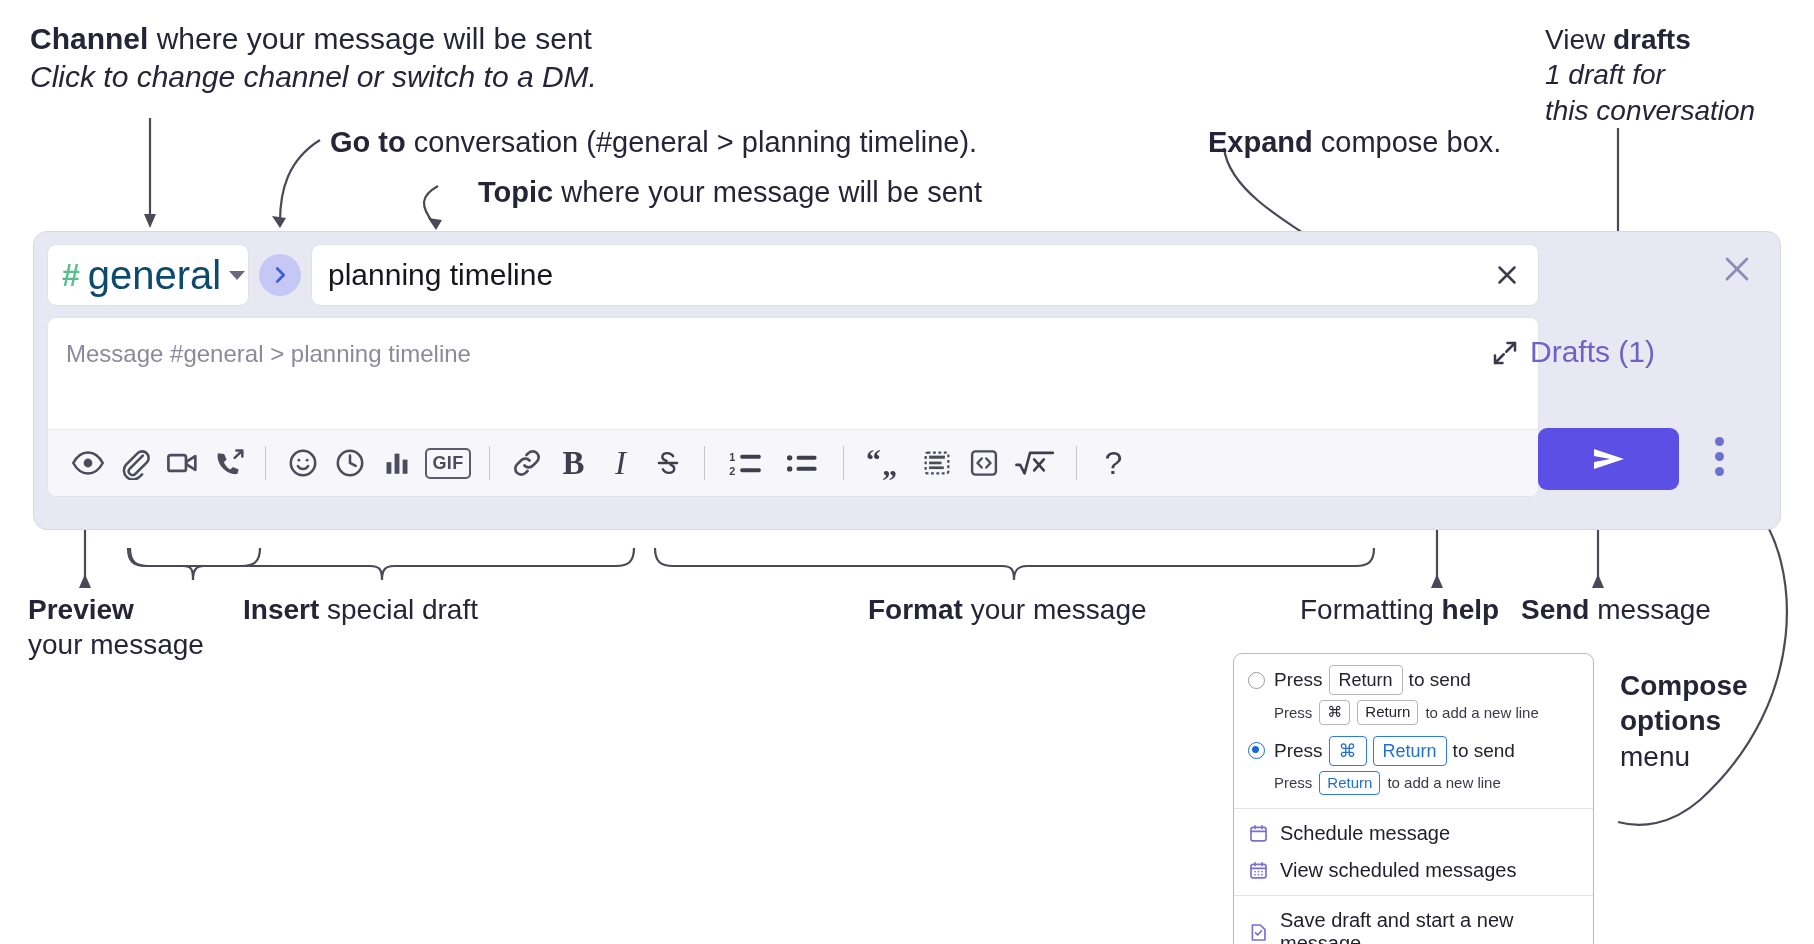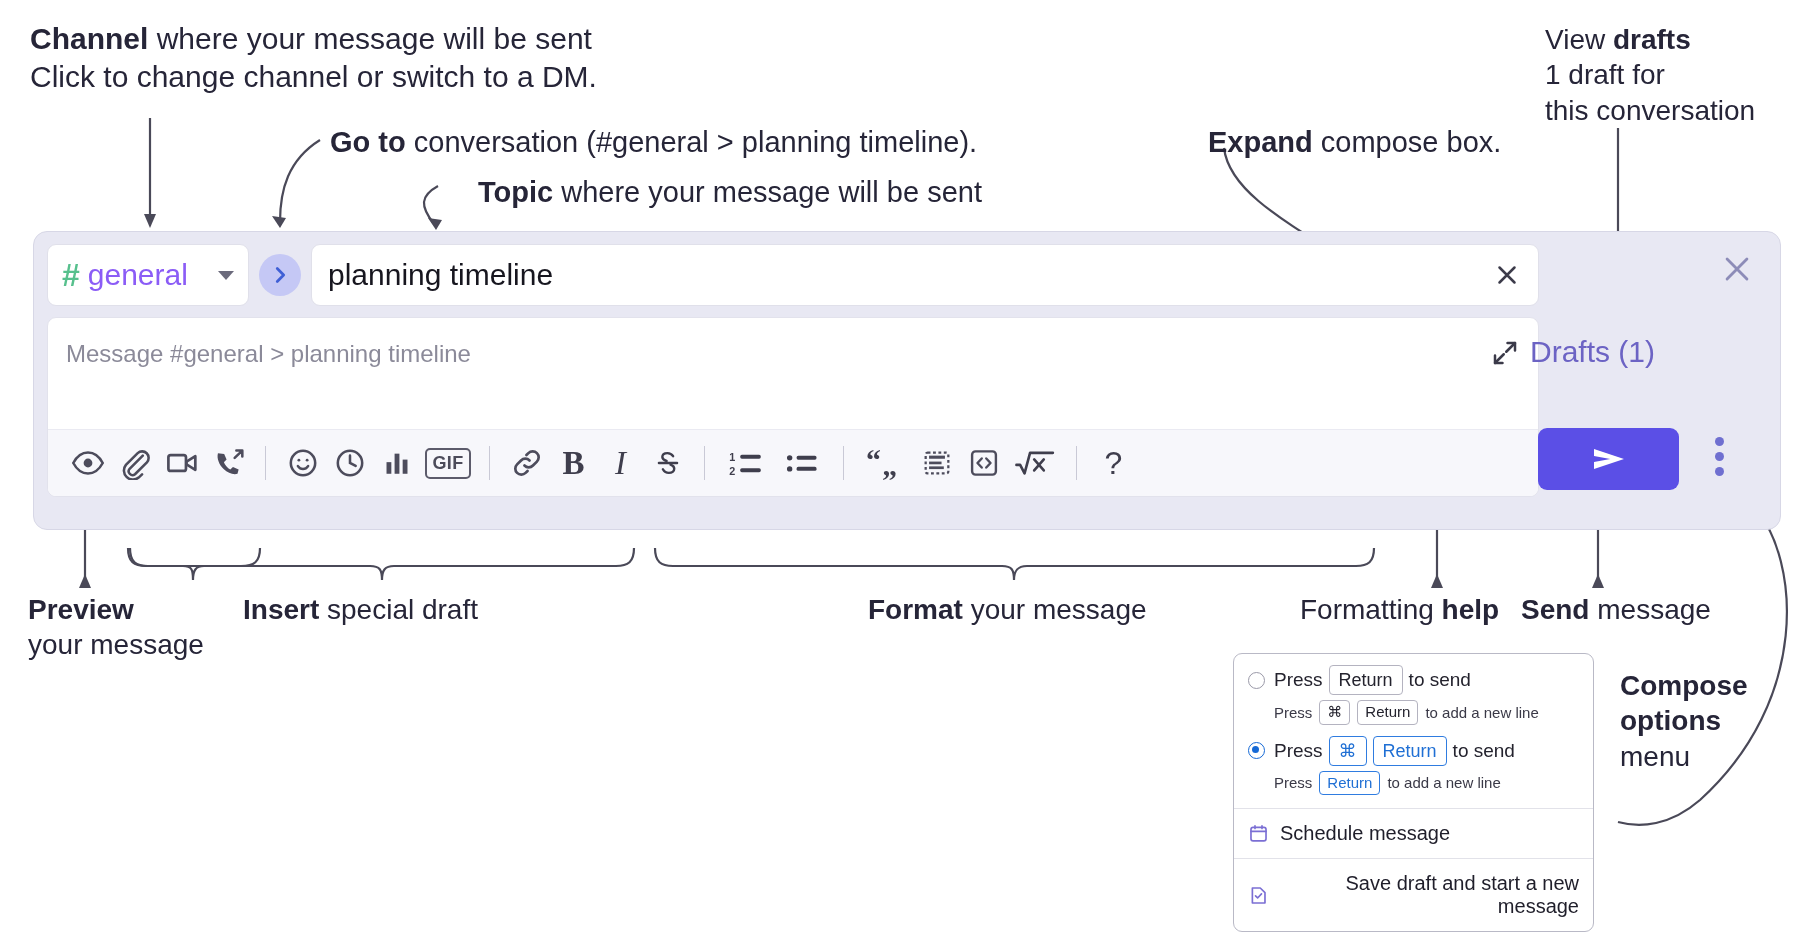--- a/index.html
+++ b/index.html
@@ -10,21 +10,21 @@
     font-family:"Liberation Sans", sans-serif;
     color:#1d1c2b;
     position:relative;
     overflow:hidden;
   }
   .stage{position:absolute;inset:0;}
 
   
   .ann{position:absolute;color:#262538;line-height:1.26;}
   .ann b{font-weight:700;}
-  .ann .ital{}
+  .ann .ital{font-style:italic;}
 
   .ann-channel{left:30px;top:20px;font-size:30px;}
   .ann-goto{left:330px;top:124px;font-size:29px;}
   .ann-topic{left:478px;top:174px;font-size:29px;}
   .ann-expand{left:1208px;top:124px;font-size:29px;}
   .ann-drafts{left:1545px;top:22px;font-size:28px;}
 
   .ann-preview{left:28px;top:592px;font-size:28px;}
   .ann-insert{left:243px;top:592px;font-size:28px;}
   .ann-format{left:868px;top:592px;font-size:28px;}
@@ -45,21 +45,21 @@
   }
   .compose-inner{position:absolute;left:13px;top:12px;width:1492px;}
 
   
   .head-row{display:flex;align-items:center;gap:10px;}
   .channel-pill{
     width:202px;height:62px;background:#fff;border:1px solid #e0e0ea;border-radius:9px;
     display:flex;align-items:center;gap:8px;padding:0 14px;box-sizing:border-box;
   }
   .hash{color:#57c08d;font-size:32px;font-weight:700;line-height:1;}
-  .channel-name{font-size:30px;color:#8b5cf6;}
+  .channel-name{font-size:40px;color:#0c4a6e;}
   .caret{margin-left:auto;width:0;height:0;border-left:8px solid transparent;border-right:8px solid transparent;border-top:9px solid #6b6a7c;}
 
   .goto-btn{
     width:42px;height:42px;border-radius:50%;background:#c5c8f5;
     display:flex;align-items:center;justify-content:center;flex:0 0 auto;
   }
   .goto-btn svg{display:block;}
 
   .topic-field{
     flex:1;height:62px;background:#fff;border:1px solid #e0e0ea;border-radius:9px;
@@ -116,21 +116,21 @@
   .radio.on::after{content:"";position:absolute;left:3px;top:3px;width:7px;height:7px;border-radius:50%;background:#1569d6;}
   .rlabel{font-size:19px;color:#24232e;display:flex;align-items:center;gap:6px;}
   .sub-row{display:flex;align-items:center;gap:7px;padding:3px 14px 3px 40px;font-size:15px;color:#3a3947;}
   .key{
     border:1px solid #b4b3c0;border-radius:4px;padding:1px 7px;font-size:15px;color:#24232e;
     background:#fff;line-height:1.35;display:inline-block;
   }
   .key.big{font-size:18px;padding:2px 9px;}
   .key.blue{border-color:#2f7ce0;color:#1f6fd4;}
   .key.cmd{font-family:"DejaVu Sans", sans-serif;}
-  .mi{display:flex;align-items:center;gap:11px;padding:7px 14px;font-size:20px;color:#1f1e2a;text-align:right;}
+  .mi{display:flex;align-items:center;gap:11px;padding:7px 14px;font-size:20px;color:#1f1e2a;}
   .mi svg{flex:0 0 auto;}
 </style>
 </head>
 <body>
 
 <div class="stage">
 
   <svg class="lines" width="1814" height="944">
     <g fill="none" stroke="#4a4958" stroke-width="2.2">
 
@@ -466,20 +466,33 @@
     <div class="menu-divider"></div>
 
     <div class="menu-sec" style="padding:6px 0;">
       <div class="mi">
         <svg width="21" height="21" viewBox="0 0 24 24" fill="none" stroke="#7b6fd4" stroke-width="1.9" stroke-linecap="round">
           <rect x="3.4" y="5" width="17.2" height="15.4" rx="2.4"></rect>
           <path d="M3.4 9.6 L20.6 9.6 M8 3.2 L8 6.4 M16 3.2 L16 6.4"></path>
         </svg>
         <span>Schedule message</span>
       </div>
+      <div class="mi">
+        <svg width="21" height="21" viewBox="0 0 24 24" fill="none" stroke="#7b6fd4" stroke-width="1.9" stroke-linecap="round">
+          <rect x="3.4" y="5" width="17.2" height="15.4" rx="2.4"></rect>
+          <path d="M3.4 9.6 L20.6 9.6 M8 3.2 L8 6.4 M16 3.2 L16 6.4"></path>
+          <circle cx="8" cy="13.2" r="1" fill="#7b6fd4" stroke="none"></circle>
+          <circle cx="12" cy="13.2" r="1" fill="#7b6fd4" stroke="none"></circle>
+          <circle cx="16" cy="13.2" r="1" fill="#7b6fd4" stroke="none"></circle>
+          <circle cx="8" cy="16.8" r="1" fill="#7b6fd4" stroke="none"></circle>
+          <circle cx="12" cy="16.8" r="1" fill="#7b6fd4" stroke="none"></circle>
+          <circle cx="16" cy="16.8" r="1" fill="#7b6fd4" stroke="none"></circle>
+        </svg>
+        <span>View scheduled messages</span>
+      </div>
     </div>
 
     <div class="menu-divider"></div>
 
     <div class="menu-sec" style="padding:6px 0;">
       <div class="mi">
         <svg width="21" height="21" viewBox="0 0 24 24" fill="none" stroke="#7b6fd4" stroke-width="1.9" stroke-linecap="round" stroke-linejoin="round">
           <path d="M5 3.4 L14 3.4 L19.4 8.8 L19.4 20.6 L5 20.6 Z"></path>
           <path d="M8.6 12.4 L11 14.8 L15.4 10.2"></path>
         </svg>

